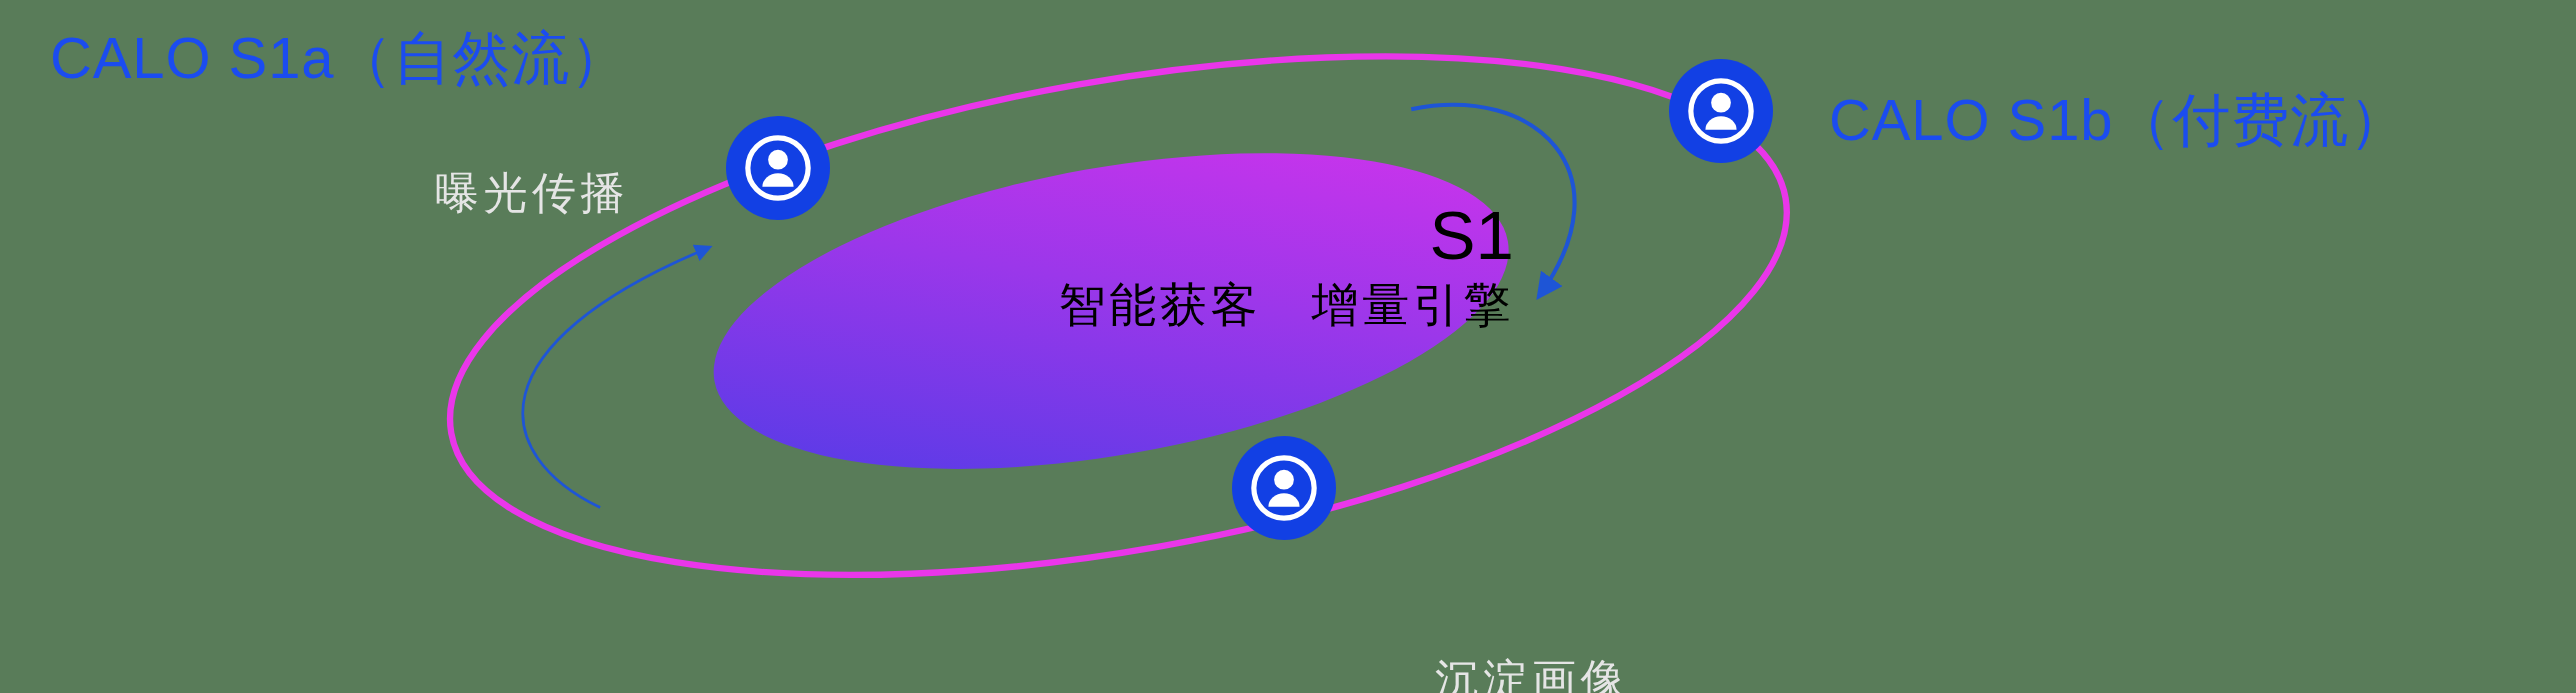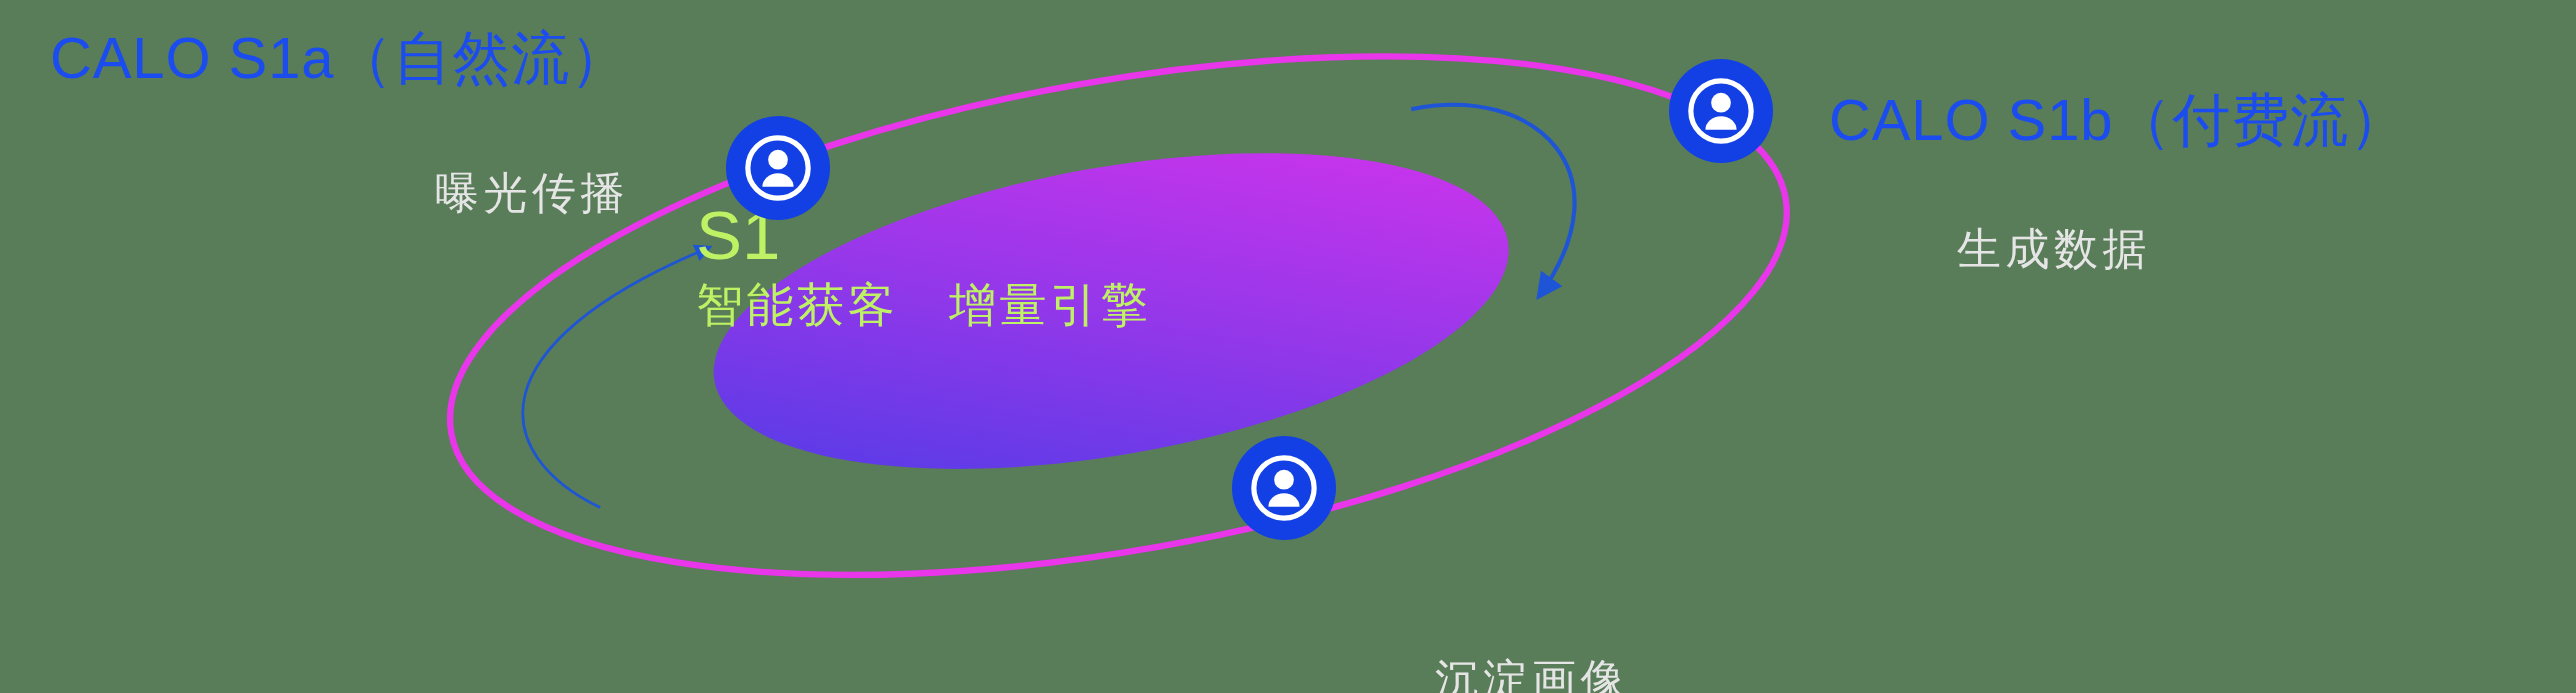--- a/index.html
+++ b/index.html
@@ -31,22 +31,22 @@
     font-size: 44px;
     font-weight: 500;
     letter-spacing: 4.5px;
     white-space: nowrap;
   }
   .core-text {
     position: absolute;
     left: 696px;
     top: 198px;
     width: 818px;
-    text-align: left;
-    color: #bef264;
+    text-align: right;
+    color: #000000;
   }
   .core-title {
     font-size: 69px;
     font-weight: 500;
     line-height: 1.1;
   }
   .core-subtitle {
     font-size: 47px;
     font-weight: 500;
     letter-spacing: 3.6px;
@@ -113,18 +113,17 @@
       <circle cx="50" cy="50" r="29" fill="none" stroke="#ffffff" stroke-width="5"></circle>
       <circle cx="50" cy="42" r="9.5" fill="#ffffff"></circle>
       <path d="M35,68 a15,13 0 0 1 30,0 z" fill="#ffffff"></path>
     </svg>
   </div>
 
   <div class="node-title" style="left:50px; top:20px;">CALO S1a（自然流）</div>
   <div class="node-sub" style="left:435px; top:164px;">曝光传播</div>
 
   <div class="node-title" style="left:1829px; top:82px;">CALO S1b（付费流）</div>
-  <div class="node-sub" style="left:1957px; top:220px;">生成数据</div>
 
   <div class="node-sub" style="left:1435px; top:615px;margin-top:36px;">沉淀画像</div>
 
 </div>
 
 
 </body></html>

